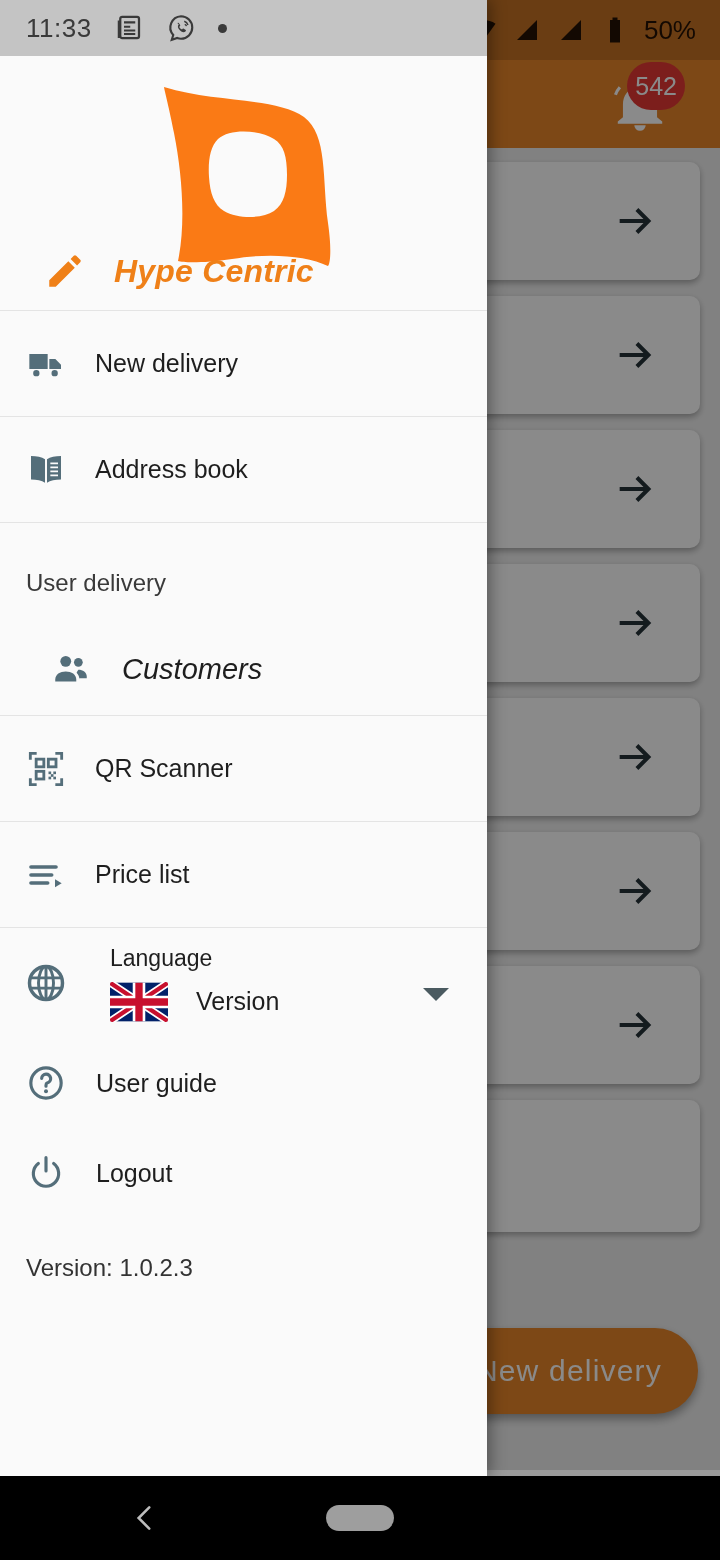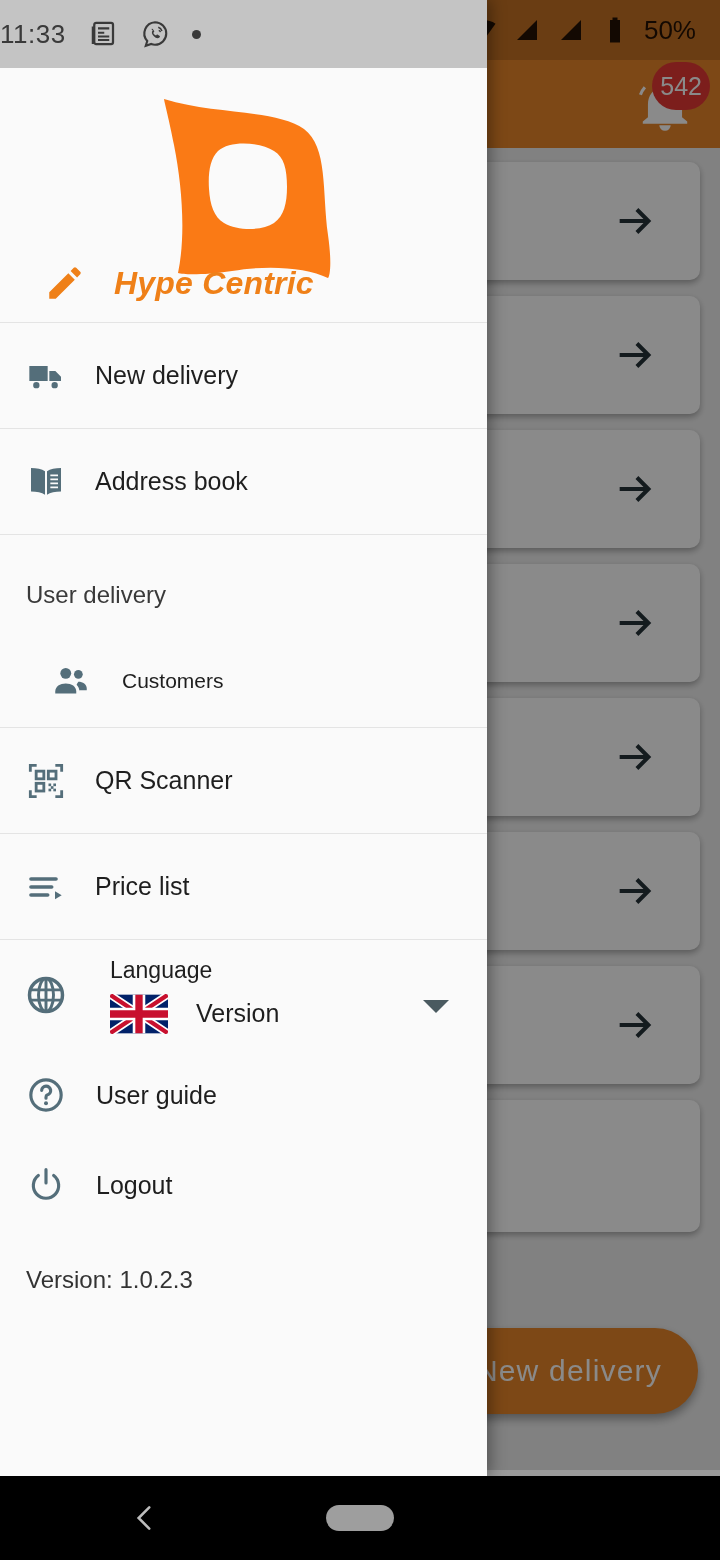--- a/index.html
+++ b/index.html
@@ -23,21 +23,21 @@
   }
   #bg-statusbar {
     position: absolute; top: 0; left: 0; right: 0; height: 60px;
     background: #e8862a;
   }
   #bg-appbar {
     position: absolute; top: 60px; left: 0; right: 0; height: 88px;
     background: #e8862a;
   }
   .bell-wrap {
-    position: absolute; right: 24px; top: 14px;
+    position: absolute; right: 49px; top: 14px;
     width: 62px; height: 62px;
   }
   .badge {
     position: absolute; right: -14px; top: -12px;
     min-width: 54px; height: 48px;
     border-radius: 26px;
     background: #e53935;
     color: #fff;
     font-size: 25px;
     display: flex; align-items: center; justify-content: center;
@@ -97,23 +97,24 @@
   
   #drawer {
     position: absolute; top: 0; left: 0;
     width: 487px; height: 1476px;
     background: #fafafa;
     z-index: 10;
     box-shadow: 4px 0 14px rgba(0,0,0,0.35);
     overflow: hidden;
   }
   #drawer-statusbar {
-    height: 68px; width: 100%;
+    height: 56px; width: 100%;
     background: #c4c4c4;
     display: flex; align-items: center;
+    padding-left: 26px;
     gap: 22px;
   }
   #drawer-statusbar .clock {
     font-size: 26px; color: #3a3a3a; letter-spacing: 0.5px;
   }
   .sb-icon { width: 30px; height: 30px; display: block; }
   .sb-dot { width: 9px; height: 9px; border-radius: 50%; background: #3a3a3a; }
 
   
   #drawer-header {
@@ -156,21 +157,21 @@
     font-size: 24px; color: #3a3a3a;
   }
   #customers-row {
     display: flex; align-items: center;
     height: 92px;
     padding-left: 24px;
     margin-top: 26px;
   }
   #customers-row .mi-icon { width: 42px; height: 42px; }
   #customers-row .mi-label {
-    font-size: 21px; color: #1e1e1e; margin-left: 30px;
+    font-size: 29px; color: #1e1e1e; margin-left: 30px; font-style: italic;
   }
 
   
   #lang-block {
     position: relative;
     height: 110px;
     padding-left: 24px;
     display: flex; align-items: center;
   }
   #globe-icon { width: 44px; height: 44px; flex: 0 0 auto; }

